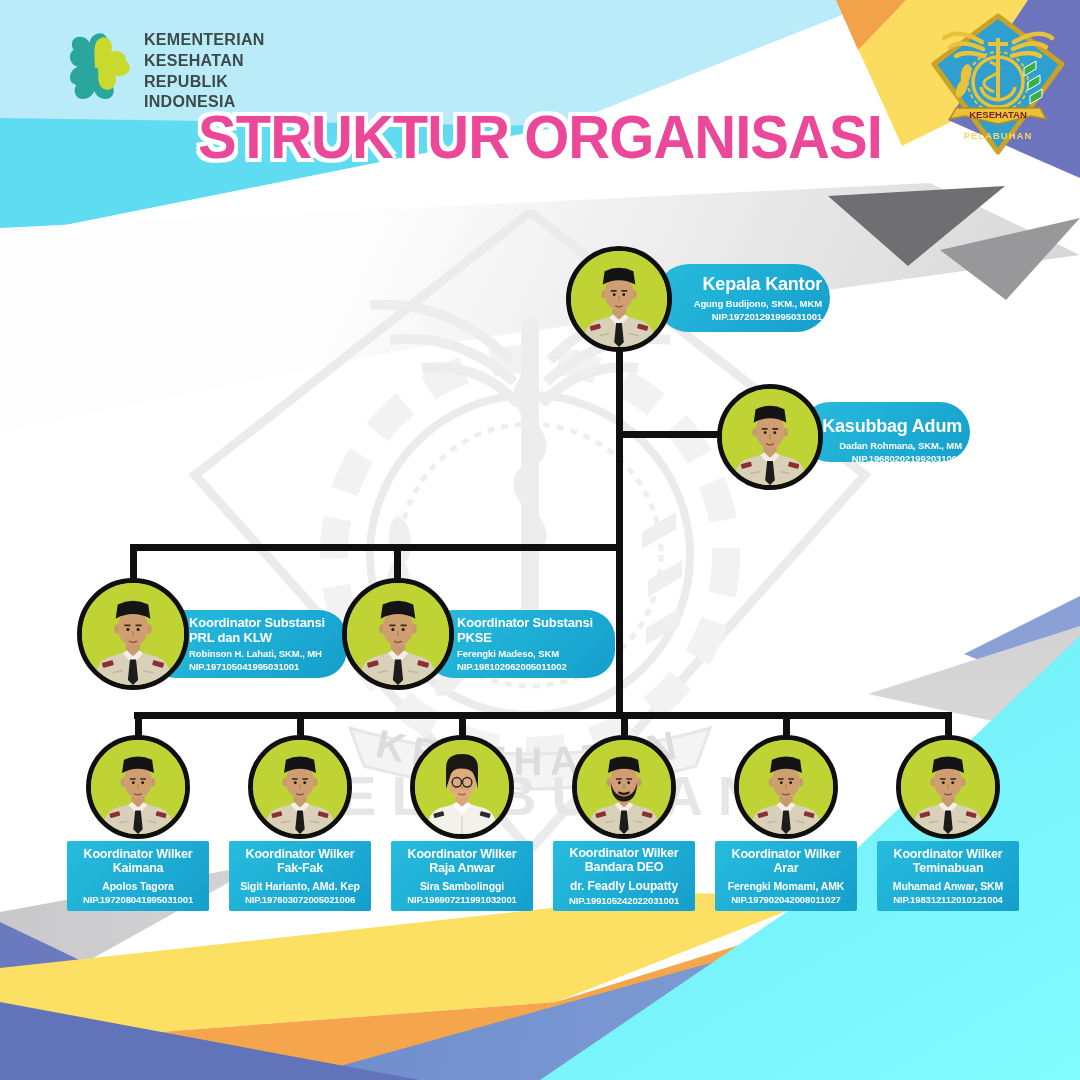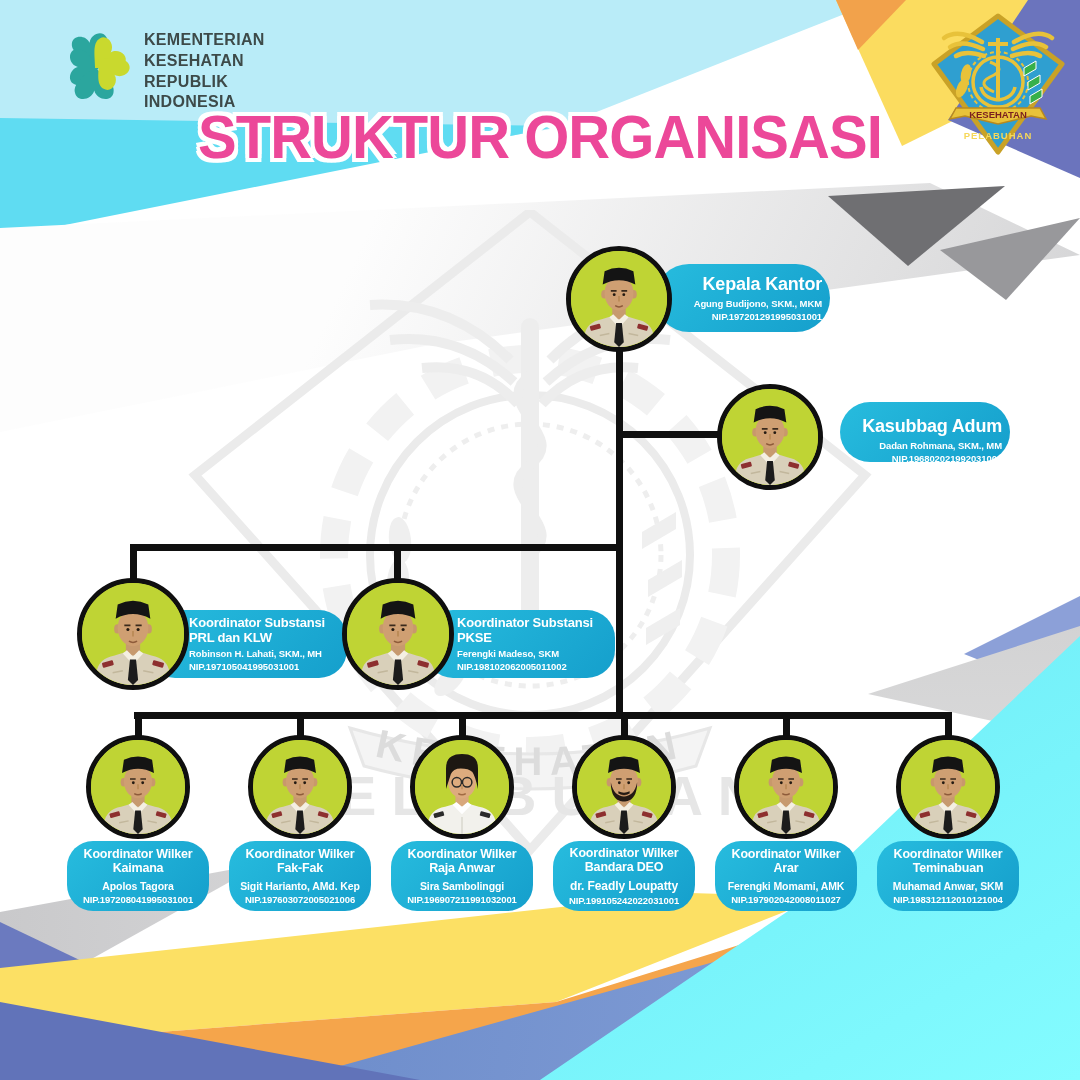--- a/index.html
+++ b/index.html
@@ -50,21 +50,21 @@
   .box{position:absolute;background:linear-gradient(135deg,#27bcde,#159fcc);color:#fff;
        font-weight:700;box-sizing:border-box;display:flex;flex-direction:column;
        justify-content:center;z-index:2;}
   .box .role{line-height:1.15;letter-spacing:-.2px;white-space:nowrap;}
   .box .name{font-size:9.5px;margin-top:3px;letter-spacing:-.1px;white-space:nowrap;}
   .box .nip {font-size:9.5px;margin-top:2px;letter-spacing:-.1px;white-space:nowrap;}
   .box.lvl1{border-radius:34px;align-items:flex-end;}
   .box.lvl1 .role{font-size:18px;}
   .box.lvl2{border-radius:28px;margin-top:24px;}
   .box.lvl2 .role{font-size:13px;}
-  .box.bottom{border-radius:26px;text-align:center;align-items:center;}
+  .box.bottom{border-radius:2px;text-align:center;align-items:center;}
   .box.bottom .role{font-size:12.5px;}
   .box.bottom .name{font-size:10.5px;margin-top:5px;}
   .box.bottom .nip{font-size:9.5px;}
 </style>
 </head>
 <body>
 
 <div class="canvas">
 
   <svg width="0" height="0" style="position:absolute" aria-hidden="true">
@@ -225,21 +225,21 @@
     <div class="role">Kepala Kantor</div>
     <div class="name">Agung Budijono, SKM., MKM</div>
     <div class="nip">NIP.197201291995031001</div>
   </div>
 
   <div class="photo" style="left:717px;top:384px;width:106px;height:106px;">
     <svg viewBox="0 0 100 100">
         <use href="#av-man"></use>
       </svg>
   </div>
-  <div class="box lvl1" style="left:840px;top:402px;width:170px;height:60px;padding:24px 8px 8px 24px;">
+  <div class="box lvl1" style="left:800px;top:402px;width:170px;height:60px;padding:24px 8px 8px 24px;">
     <div class="role">Kasubbag Adum</div>
     <div class="name">Dadan Rohmana, SKM., MM</div>
     <div class="nip">NIP.196802021992031004</div>
   </div>
 
   <div class="photo" style="left:77px;top:578px;width:112px;height:112px;">
     <svg viewBox="0 0 100 100">
         <use href="#av-man"></use>
       </svg>
   </div>

